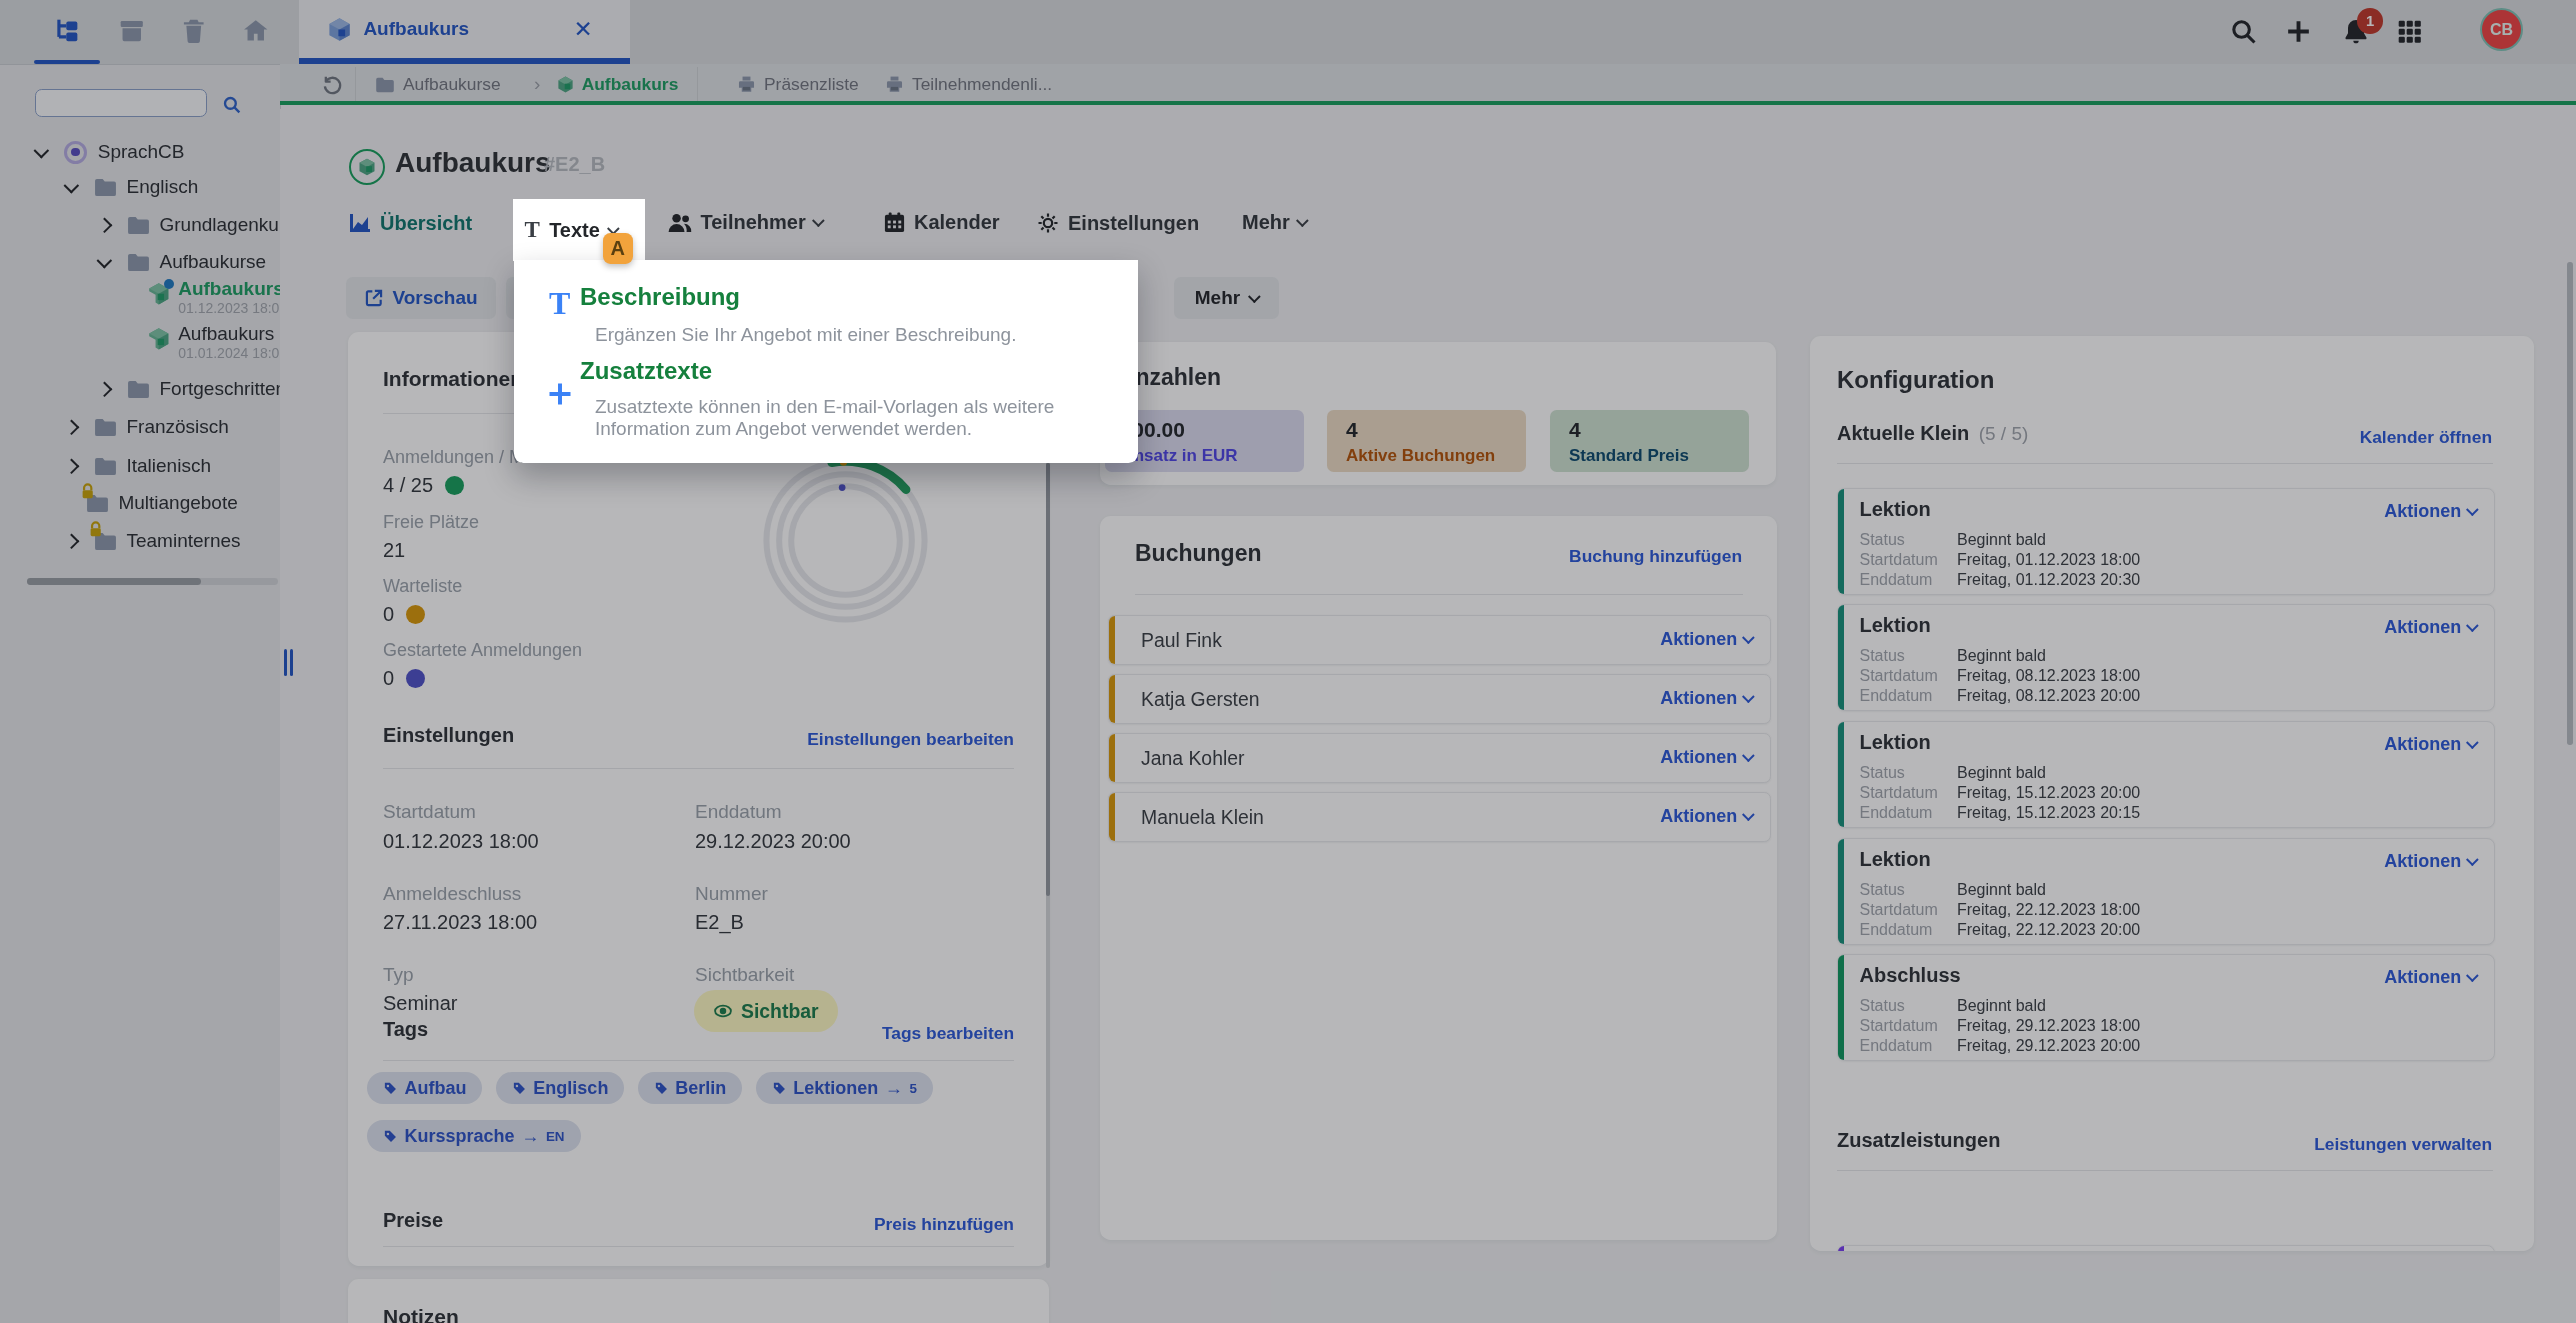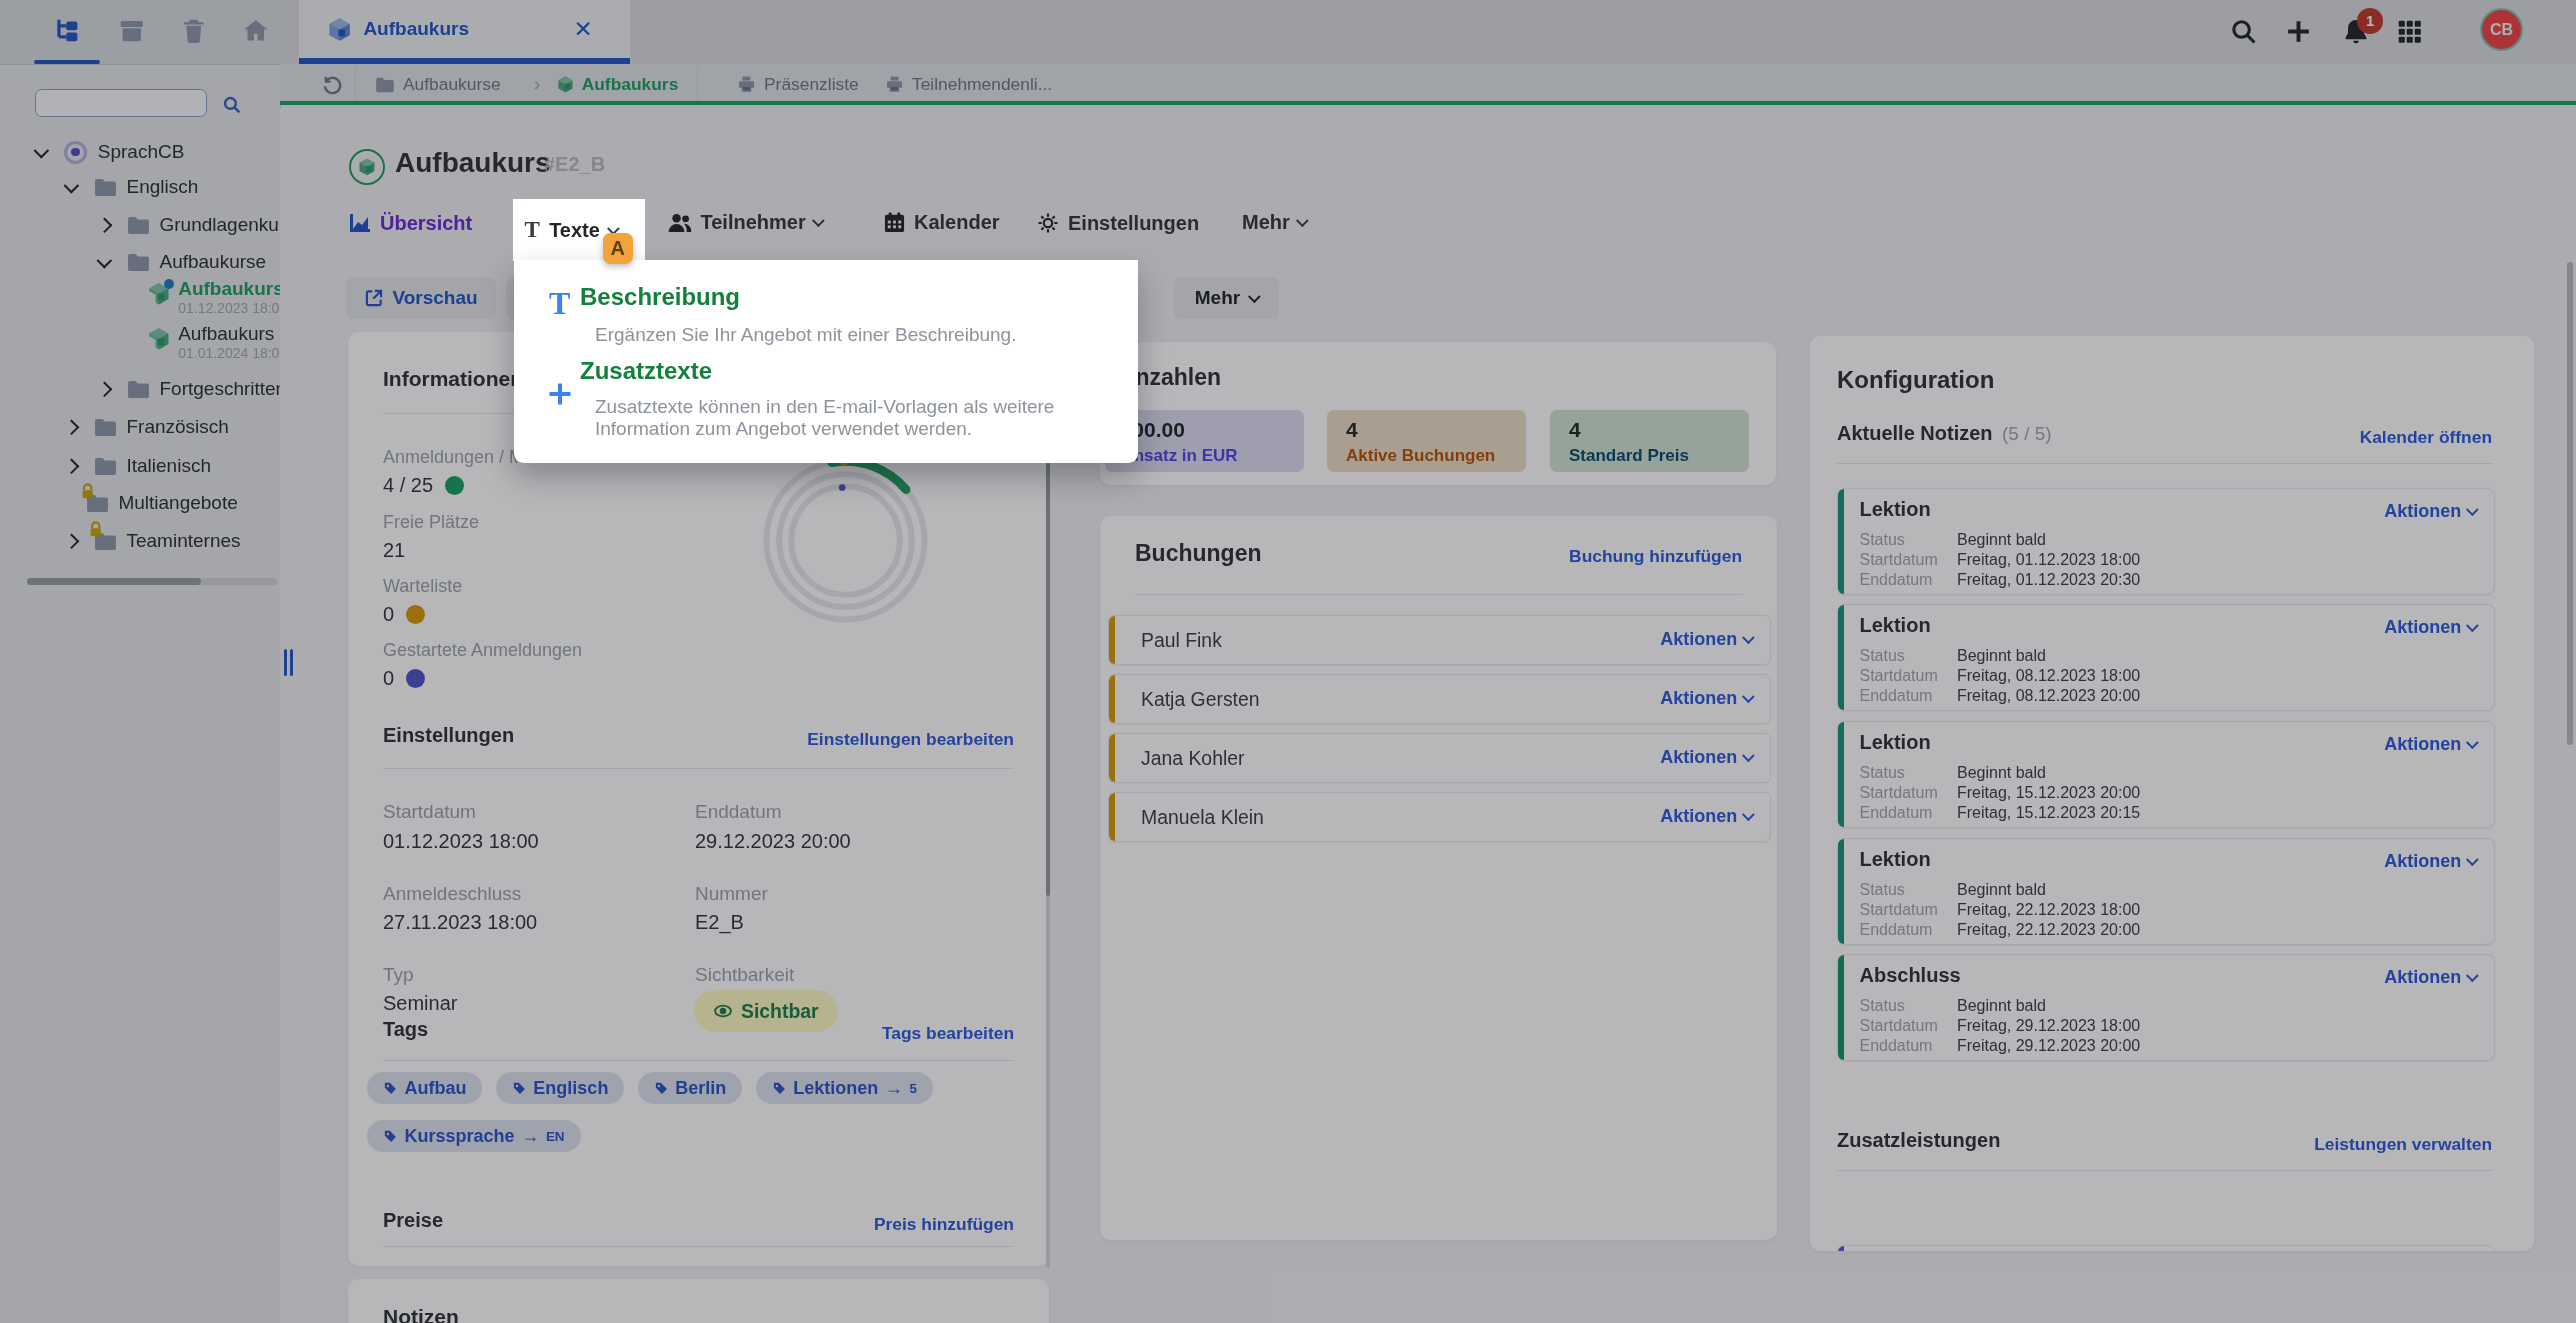--- a/index.html
+++ b/index.html
@@ -311,21 +311,21 @@
     <div class="abs" style="left:69px;top:40px;width:32px;height:32px;border-radius:50%;border:2px solid #18a05e;display:flex;align-items:center;justify-content:center;">
       <svg width="20" height="20" viewBox="0 0 24 24">
           <path d="M12 2 21 7v10l-9 5-9-5V7z" fill="#4da583"></path>
           <path d="M12 2 3 7l9 5 9-5z" fill="#7ec4a6"></path>
           <rect x="11" y="11" width="7" height="7" fill="#1f9d68"></rect>
         </svg>
     </div>
     <span class="abs" style="left:115px;top:38px;font-size:28px;font-weight:700;color:#2f3337;">Aufbaukurs</span>
     <span class="abs" style="left:264px;top:44px;font-size:20px;font-weight:700;color:#b6bac0;">#E2_B</span>
 
-    <div class="navitem" style="left:68px;top:102px;color:#6d28d9;">
+    <div class="navitem" style="left:68px;top:102px;color:#0f766e;">
       <svg width="24" height="24" viewBox="0 0 24 24">
           <rect x="2" y="3" width="3" height="18" fill="#2356c5"></rect>
           <path d="M5 18l5-7 4 3 6-8v12H5z" fill="#2356c5"></path>
           <rect x="2" y="18" width="20" height="3" fill="#2356c5"></rect>
         </svg>
       <span>Übersicht</span>
     </div>
     <div class="navitem" style="left:387px;top:102px;">
       <svg width="25.5" height="23" viewBox="0 0 24 20" fill="#23262a">
           <circle cx="9" cy="6" r="4"></circle>
@@ -544,21 +544,21 @@
         <span class="aktionen" style="top:12.7px;">
             <span>Aktionen</span>
             <span class="chev-d chev-sm"></span>
           </span>
       </div>
     </div>
 
     <div class="card" style="left:1530px;top:227px;width:724px;height:915px;overflow:hidden;">
       <div class="h1" style="position:absolute;left:27px;top:29.5px;font-size:24px;">Konfiguration</div>
       <div class="abs flex" style="left:27px;top:86px;gap:9.4px;">
-        <span class="h2">Aktuelle Notizen</span>
+        <span class="h2">Aktuelle Klein</span>
         <span style="font-size:19px;color:#a0a5ad;">(5 / 5)</span>
       </div>
       <div class="link abs" style="right:42px;top:91px;">Kalender öffnen</div>
       <div class="divider" style="left:27px;top:127px;width:656px;"></div>
 
       <div class="mod-card" style="top:152px;">
         <div class="mod-stripe"></div>
         <div class="mod-title">Lektion</div>
         <span class="aktionen">
             <span>Aktionen</span>

